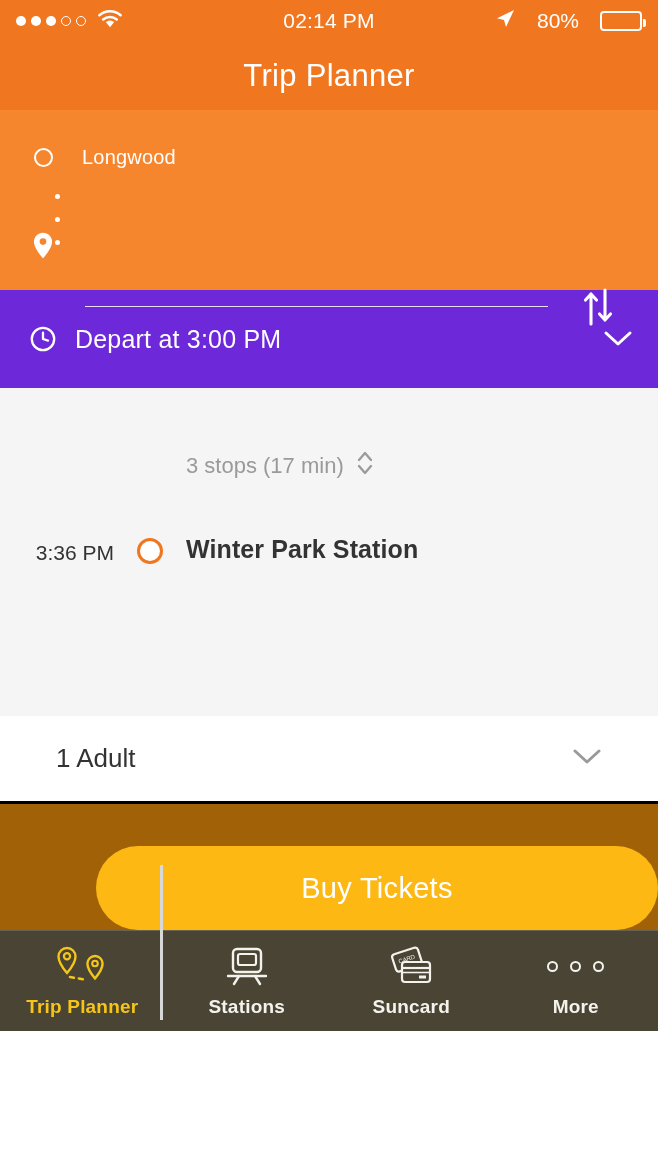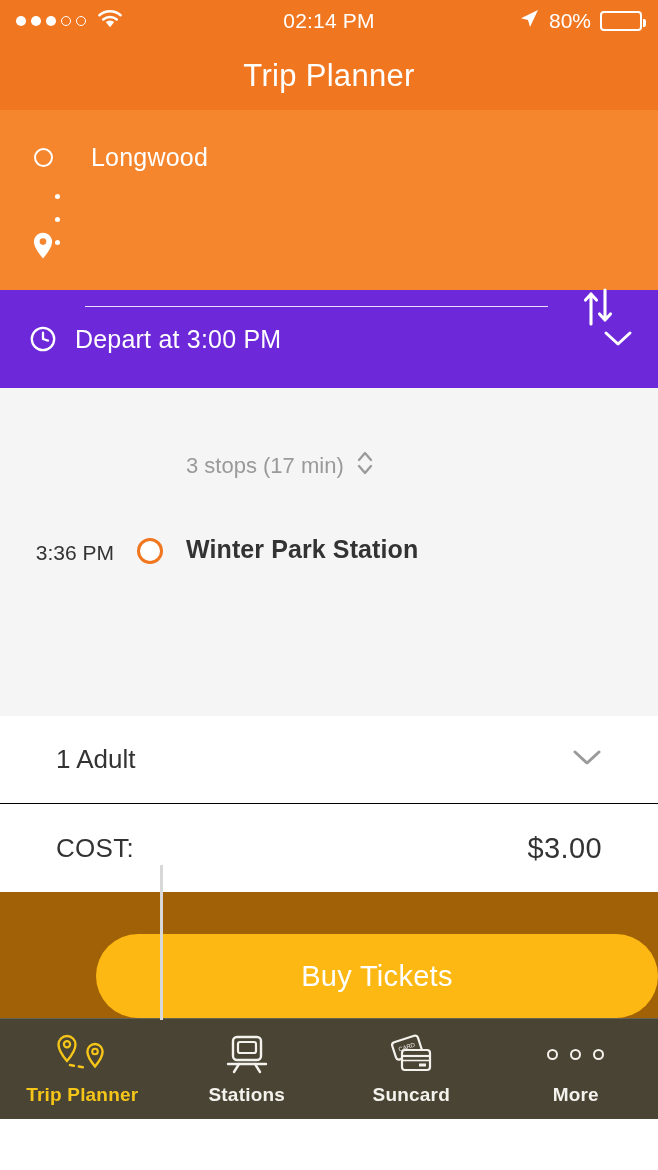--- a/index.html
+++ b/index.html
@@ -19,21 +19,21 @@
   }
   .sb-left { display: flex; align-items: center; gap: 10px; }
   .dots { display: flex; align-items: center; gap: 5px; }
   .dot { width: 10px; height: 10px; border-radius: 50%; background: #fff; }
   .dot.hollow { background: transparent; border: 1.6px solid #fff; }
   .sb-time {
     position: absolute; left: 0; right: 0; text-align: center;
     font-size: 21px; letter-spacing: .2px;
   }
   .sb-right {
-    margin-left: auto; display: flex; align-items: center; gap: 9px;
+    margin-left: auto; display: flex; align-items: center; gap: 21px;
     font-size: 21px; position: relative; z-index: 2; justify-content: space-between;
   }
   .battery { width: 42px; height: 20px; border: 2px solid #fff; border-radius: 4px; position: relative; padding: 2px; }
   .battery::after { content:""; position:absolute; right:-6px; top:6px; width:3px; height:8px; background:#fff; border-radius:0 2px 2px 0;}
   .battery-fill { height: 100%; background: #fff; border-radius: 1px; }
 
   
   .titlebar {
     flex: 0 0 68px; background: #F0761F; color: #fff;
     display: flex; align-items: center; justify-content: center;
@@ -42,21 +42,21 @@
 
   
   .route {
     flex: 0 0 180px; background: #F5862E; position: relative;
     padding: 0 24px; color: #fff;
   }
   .route-row { display: flex; align-items: center; height: 46px; }
   .route-row.origin { margin-top: 24px; }
   .route-icon { width: 38px; display:flex; align-items:center; justify-content:center; flex:0 0 38px; }
   .ring-o { width: 19px; height: 19px; border-radius: 50%; border: 2.6px solid #fff; }
-  .route-label { font-size: 25px; margin-left: 29px; letter-spacing: .2px; }
+  .route-label { font-size: 20px; margin-left: 20px; letter-spacing: .2px; }
   .dotcol { position: absolute; left: 55px; top: 84px; display:flex; flex-direction:column; gap: 18px; align-items:center;}
   .minidot { width: 5px; height: 5px; border-radius: 50%; background: #fff; }
   .route-divider {
     position: absolute; left: 85px; right: 110px; top: 196px; height: 1px; background: rgba(255,255,255,.85);
   }
   .swap { position: absolute; right: 42px; top: 178px; width: 36px; height: 38px; }
 
   
   .departbar {
     flex: 0 0 98px; background: #6d28d9; color: #fff;
@@ -84,21 +84,21 @@
   .stops-row { display:flex; align-items:center; gap: 11px; font-size: 22px; color: #9a9a9a; }
   .connector { position: absolute; left: 160px; top: 477px; width: 3px; height: 155px; background: #d8d8d8; z-index:1; }
   .leg.first { padding-top: 35px; }
   .stops-block { display:flex; }
   .stops-block .leg-time { visibility: hidden; }
   .stops-block .leg-marker { visibility: hidden; }
   .stops-block .leg-body { padding-top: 60px; }
   .leg.last { padding-top: 51px; }
   .row-adult {
     flex: 0 0 88px; display:flex; align-items:center; padding: 0 56px 0 56px;
-    border-bottom: 1px solid #000000; background:#fff;
+    border-bottom: 3px solid #000000; background:#fff;
   }
   .row-adult .label { font-size: 26px; color: #333; }
   .row-cost {
     flex: 0 0 88px; display:flex; align-items:center; padding: 0 56px; background:#fff;
   }
   .row-cost .label { font-size: 26px; color: #333; letter-spacing: .3px;}
   .row-cost .value { margin-left:auto; font-size: 29px; color: #333; letter-spacing:.4px;}
   .cost-divider { height: 1px; background: #e8e8e8; margin: 0 52px; }
   .btn-wrap { background:#a16207; flex: 1 1 auto; display:flex; justify-content:flex-end; padding-top: 42px;}
   .buy-btn {
@@ -240,24 +240,20 @@
 
   <div class="row-adult">
     <span class="label">1 Adult</span>
     <span style="margin-left:auto;">
       <svg width="30" height="18" viewBox="0 0 30 18">
         <path d="M3 3 L15 14 L27 3" stroke="#9a9a9a" stroke-width="3" fill="none" stroke-linecap="round" stroke-linejoin="round"></path>
       </svg>
     </span>
   </div>
 
-  <div class="row-cost">
-    <span class="label">COST:</span>
-    <span class="value">$3.00</span>
-  </div>
   <div class="cost-divider"></div>
 
   <div class="btn-wrap">
     <button class="buy-btn">Buy Tickets</button>
   </div>
 
   <div class="tabbar">
 
     <div class="tab active">
       <span class="tab-ic">

